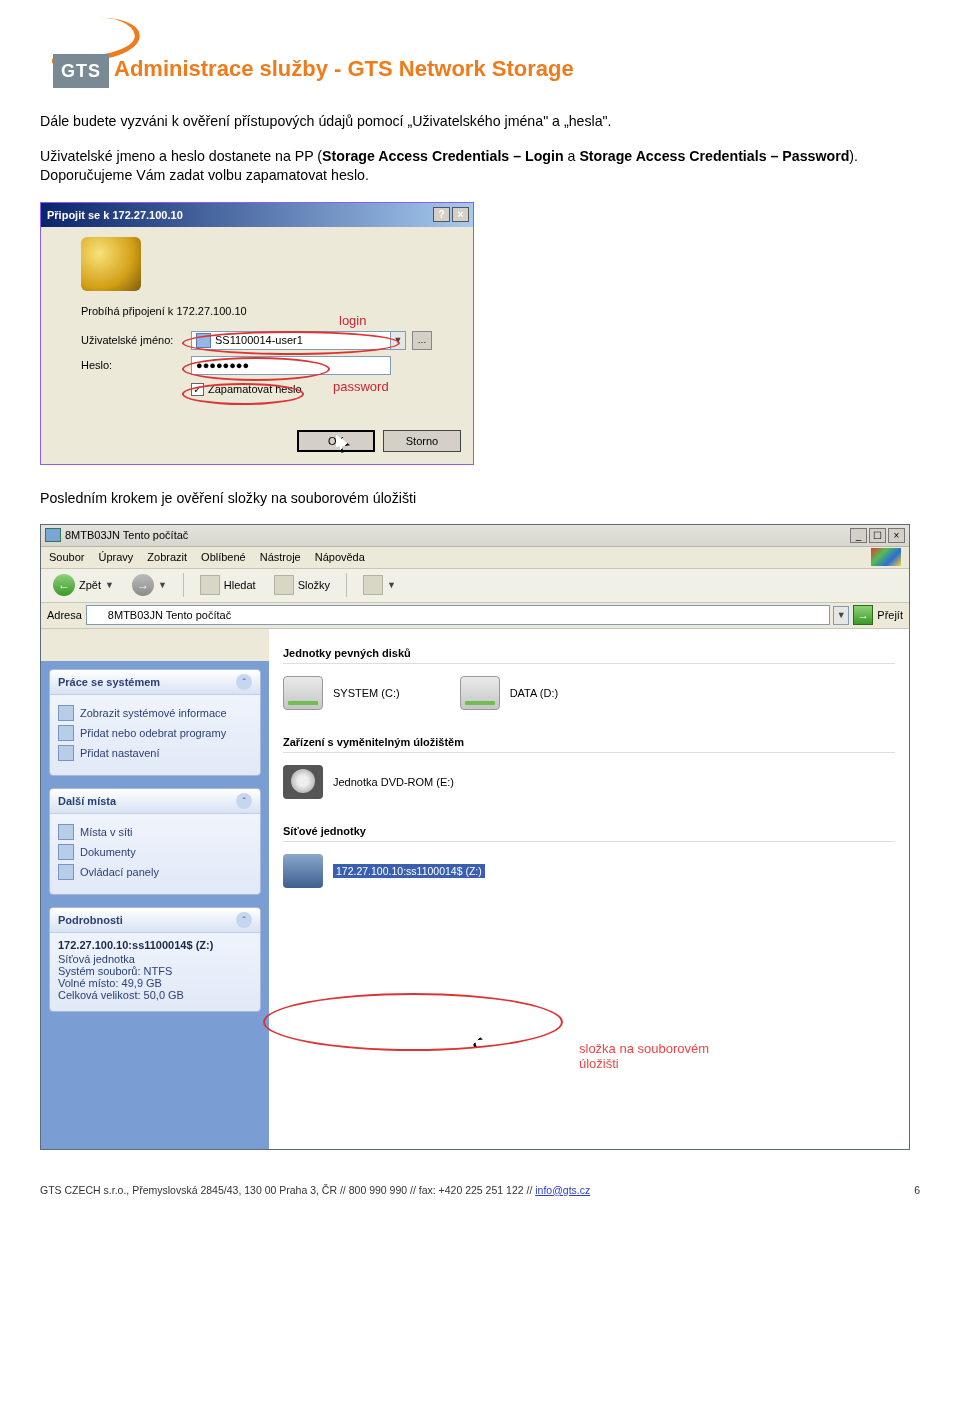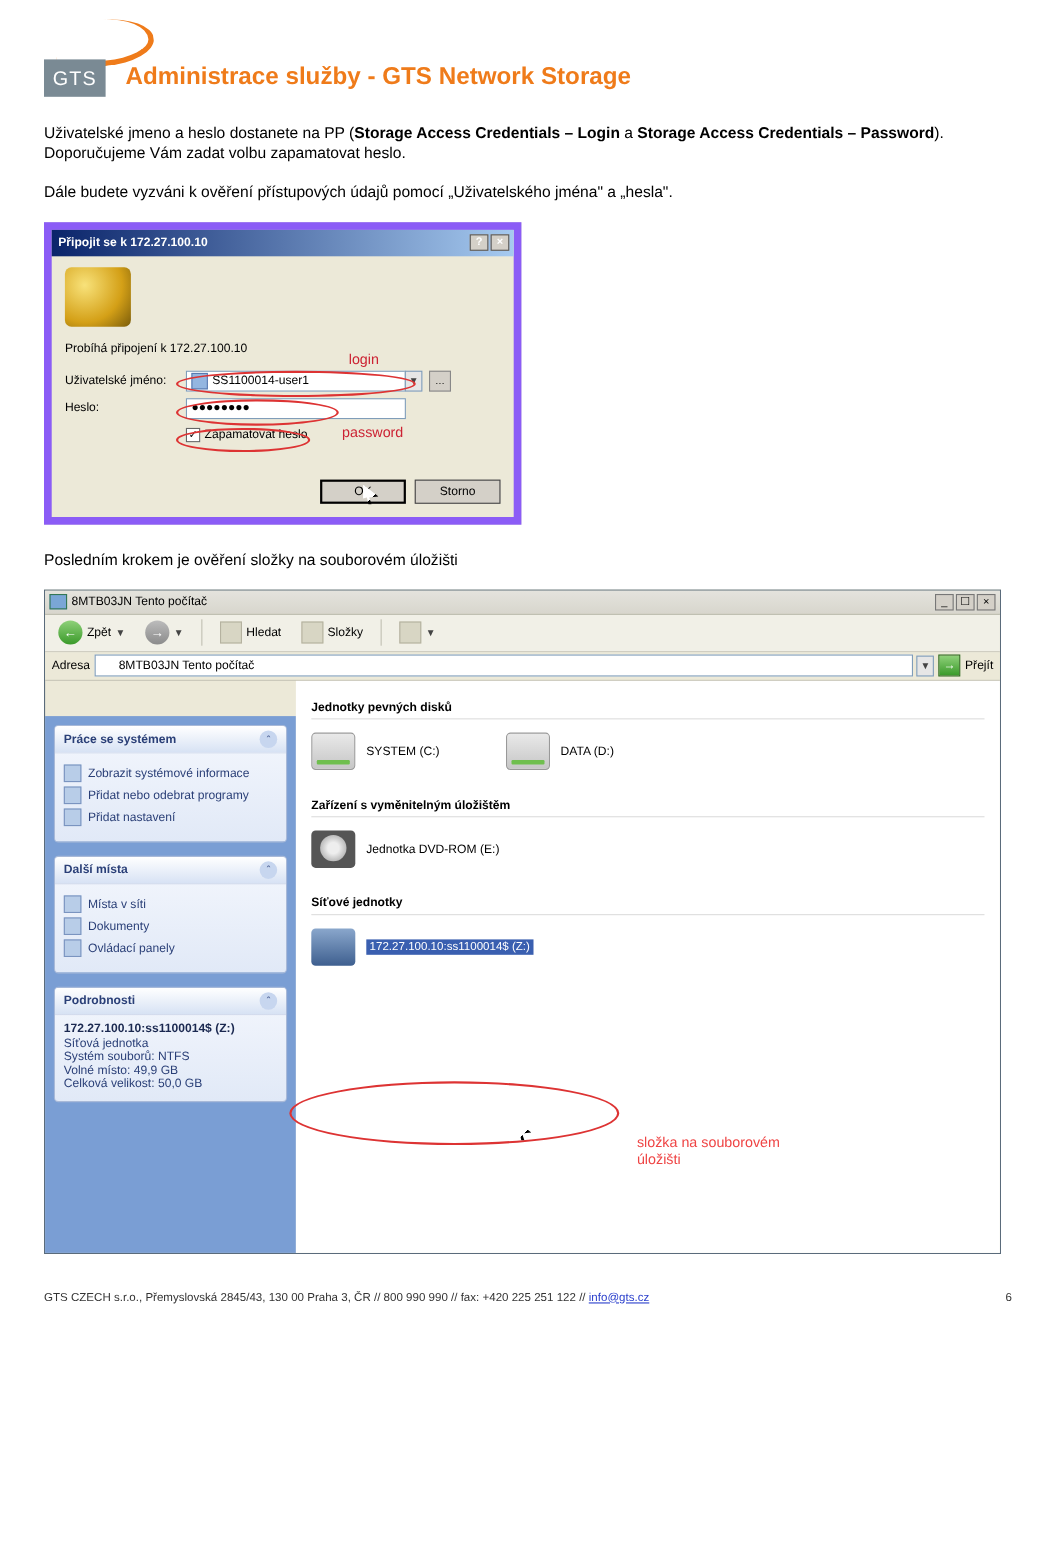--- a/index.html
+++ b/index.html
@@ -13,49 +13,49 @@
   .page { padding: 28px 40px 20px 40px; }
   .header-row { display: flex; align-items: flex-start; gap: 18px; margin-bottom: 28px; position: relative; }
   .logo-wrap { position: relative; width: 56px; height: 56px; flex-shrink: 0; }
   .arc {
     position: absolute; top: -10px; left: 10px; width: 90px; height: 42px;
     border: 5px solid #ef7b1a; border-top: none; border-left: none;
     border-bottom-right-radius: 90px 42px; border-top-right-radius: 90px 42px;
     transform: rotate(-5deg);
   }
   .logo-box {
-    position: absolute; top: 26px; left: 0;
+    position: absolute; top: 26px; left: 13px;
     width: 56px; height: 34px; background: #7a8a94;
-    color: #fff; font-weight: normal; font-size: 18px;
+    color: #fff; font-weight: bold; font-size: 18px;
     display: flex; align-items: center; justify-content: center; letter-spacing: 1px;
   }
   .doc-title {
     color: #ef7b1a; font-weight: bold; font-size: 22px; margin-top: 28px;
   }
   .body-text { font-size: 14.2px; line-height: 1.35; margin: 4px 0 16px 0; }
   .bold { font-weight: bold; }
 
   
   .dlg {
-    width: 434px; border: 7px solid #8b5cf6; background: #ece9d8;
+    width: 434px; border: 1px solid #8b5cf6; background: #ece9d8;
     font-family: Tahoma, sans-serif; font-size: 11px; color: #000;
     margin-bottom: 6px;
   }
   .dlg-titlebar {
     height: 24px;
     background: linear-gradient(to right,#0a246a,#a6caf0);
     color: #fff; display: flex; align-items: center; padding: 0 4px 0 6px;
     font-weight: bold; justify-content: space-between;
   }
   .dlg-titlebar-btns { display: flex; gap: 2px; }
   .tb-btn {
     width: 17px; height: 15px; background: #d4d0c8; border: 1px solid #555;
     display: flex; align-items: center; justify-content: center; font-size: 10px;
   }
-  .dlg-body { padding: 10px 12px 14px 12px; position: relative; }
+  .dlg-body { padding: 10px 12px 14px 12px; position: relative; margin-left: 28px; }
   .keys-img {
     width: 60px; height: 54px;
     background: radial-gradient(circle at 30% 30%, #f8e27a, #d4a017 60%, #7a5c0a);
     border-radius: 6px; margin-bottom: 14px;
   }
   .dlg-line { margin: 8px 0 14px 0; }
   .dlg-row { display: flex; align-items: center; margin: 6px 0; }
   .dlg-row .lbl { width: 110px; }
   .field {
     width: 200px; height: 19px; background: #fff; border: 1px solid #7f9db9;
@@ -217,24 +217,24 @@
 <div class="page">
 
   <div class="header-row">
     <div class="logo-wrap">
       <div class="arc"></div>
       <div class="logo-box">GTS</div>
     </div>
     <div class="doc-title">Administrace služby - GTS Network Storage</div>
   </div>
 
+  <p class="body-text">Dále budete vyzváni k ověření přístupových údajů pomocí „Uživatelského jména" a „hesla".</p>
   <p class="body-text">
     <span>Uživatelské jmeno a heslo dostanete na PP (</span><span class="bold">Storage Access Credentials – Login</span><span> a </span><span class="bold">Storage Access Credentials – Password</span><span>). Doporučujeme Vám zadat volbu zapamatovat heslo.</span>
   </p>
-  <p class="body-text">Dále budete vyzváni k ověření přístupových údajů pomocí „Uživatelského jména" a „hesla".</p>
 
   <div class="dlg">
     <div class="dlg-titlebar">
       <span>Připojit se k 172.27.100.10</span>
       <div class="dlg-titlebar-btns">
         <div class="tb-btn">?</div>
         <div class="tb-btn">×</div>
       </div>
     </div>
     <div class="dlg-body">
@@ -286,20 +286,29 @@
         <div class="pc-icon"></div>
         <span>8MTB03JN Tento počítač</span>
       </div>
       <div class="win-btns">
         <div class="wbtn">_</div>
         <div class="wbtn">☐</div>
         <div class="wbtn">×</div>
       </div>
     </div>
 
+    <div class="menubar">
+      <span>Soubor</span>
+      <span>Úpravy</span>
+      <span>Zobrazit</span>
+      <span>Oblíbené</span>
+      <span>Nástroje</span>
+      <span>Nápověda</span>
+      <div class="xp-logo"></div>
+    </div>
 
     <div class="toolbar">
       <div class="tbtn">
         <div class="circ green">←</div>
         <span>Zpět</span>
         <span class="chev">▼</span>
       </div>
       <div class="tbtn">
         <div class="circ grey">→</div>
         <span class="chev">▼</span>

